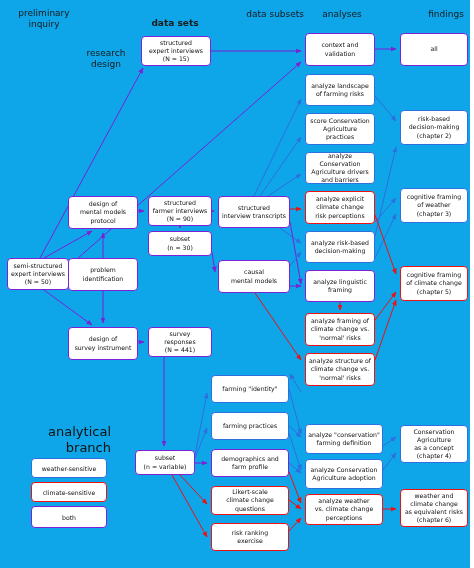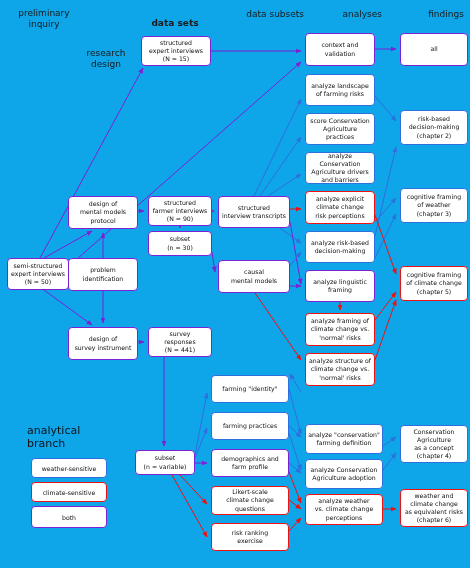--- a/index.html
+++ b/index.html
@@ -7,21 +7,21 @@
         font-family:"DejaVu Sans","Liberation Sans",sans-serif;overflow:hidden;}
   .col-header{position:absolute;text-align:center;font-size:9px;color:#1a1a1a;
               line-height:1.18;white-space:pre-line;}
   svg.edges{position:absolute;left:0;top:0;width:474px;height:568px;pointer-events:none;}
   .node{position:absolute;box-sizing:border-box;border-radius:4px;background:#fff;
         display:flex;align-items:center;justify-content:center;text-align:center;
         font-size:6.2px;line-height:1.32;color:#111;padding:1px 2px;white-space:pre-line;}
   .b-purple{border:1.6px solid #7b21d6;}
   .b-blue{border:1.6px solid #2e6fdf;}
   .b-red{border:1.6px solid #ee1111;}
-  .legend-title{position:absolute;text-align:left;font-size:11px;color:#111;
+  .legend-title{position:absolute;text-align:right;font-size:13px;color:#111;
                 line-height:1.2;white-space:pre-line;}
   .legend-box{position:absolute;box-sizing:border-box;border-radius:4px;background:#fff;
         display:flex;align-items:center;justify-content:center;text-align:center;
         font-size:6.2px;color:#111;}
 </style>
 </head>
 <body>
 
 <div id="page">
 
@@ -89,21 +89,21 @@
       </g>
   </svg>
 
   <div id="column-headers">
       <div class="col-header" style="left: 8px; top: 8px; width: 72px;">preliminary
 inquiry</div>
       <div class="col-header" style="left: 70px; top: 8px; width: 72px; margin-top: 40px;">research
 design</div>
       <div class="col-header" style="left: 132px; top: 18px; width: 86px; font-weight: bold;">data sets</div>
       <div class="col-header" style="left: 212px; top: 9px; width: 92px; text-align: right;">data subsets</div>
-      <div class="col-header" style="left: 302px; top: 9px; width: 80px; text-align: right;">analyses</div>
+      <div class="col-header" style="left: 302px; top: 9px; width: 80px;">analyses</div>
       <div class="col-header" style="left: 408px; top: 9px; width: 76px;">findings</div>
     </div>
   <div id="nodes-layer">
       <div class="node b-purple" style="left: 141px; top: 36px; width: 70px; height: 30px;">structured
 expert interviews
 (N = 15)</div>
       <div class="node b-purple" style="left: 305px; top: 33px; width: 70px; height: 33px;">context and
 validation</div>
       <div class="node b-purple" style="left: 400px; top: 33px; width: 68px; height: 33px;">all</div>
       <div class="node b-blue" style="left: 305px; top: 74px; width: 70px; height: 32px;">analyze landscape

